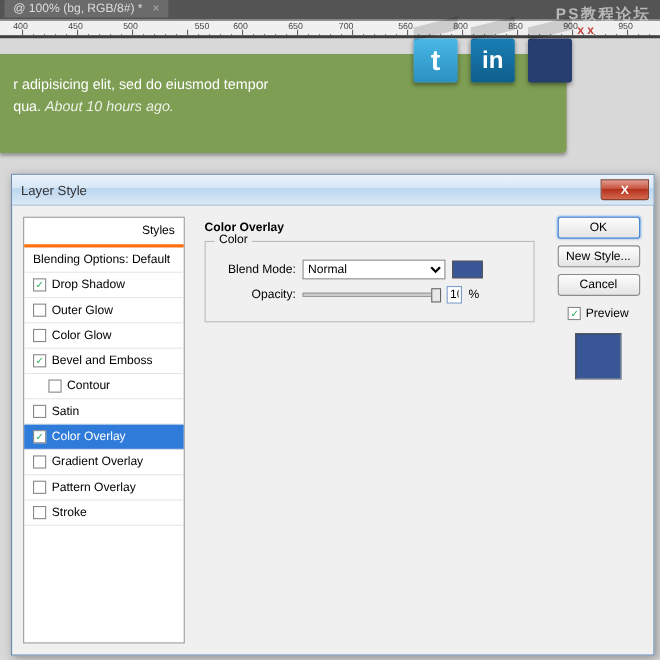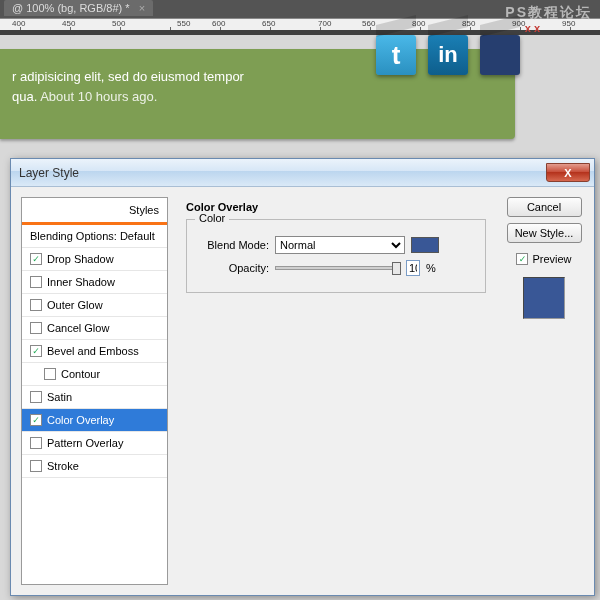--- a/index.html
+++ b/index.html
@@ -2,30 +2,30 @@
 <html><head>
 <meta charset="utf-8">
 <style>
 * { box-sizing: border-box; margin: 0; padding: 0; font-family: "Segoe UI", Tahoma, sans-serif; }
 body { width: 600px; height: 600px; background: #d8d8d8; overflow: hidden; position: relative; }
 
 .tab-bar { background: #545454; height: 18px; font-size: 11px; color: #ddd; padding-left: 4px; }
 .tab { display: inline-block; background: #6b6b6b; padding: 2px 8px; border-radius: 2px 2px 0 0; }
 .tab-close { padding-left: 6px; color: #aaa; cursor: pointer; }
 
-.ruler { background: #f0f0f0; height: 17px; border-top: 1px solid #888; border-bottom: 5px solid #404040; position: relative; font-size: 8px; color: #444; overflow: hidden; }
+.ruler { background: #f0f0f0; height: 17px; border-top: 1px solid #888; border-bottom: 3px solid #404040; position: relative; font-size: 8px; color: #444; overflow: hidden; }
 .ruler-tick { position: absolute; top: 8px; border-left: 1px solid #666; height: 9px; }
 .ruler-num { position: absolute; top: 0; }
 
 .watermark { position: absolute; top: 4px; right: 8px; font-size: 14px; color: #b8b8b8; font-weight: bold; letter-spacing: 2px; z-index: 5; }
 
 .canvas-area { position: relative; height: 120px; background: #d8d8d8; padding-top: 10px; }
 .green-bar { background: #7e9e53; height: 90px; margin-top: 4px; border-radius: 0 4px 4px 0; position: relative; padding: 18px 12px; box-shadow: 0 2px 3px rgba(0,0,0,0.3); width: 515px; }
 .green-text { color: #fff; font-size: 13px; line-height: 1.5; }
-.green-text .ago { opacity: 0.85; }
+.green-text .ago { font-style: italic; opacity: 0.85; }
 
 .social-icons { position: absolute; right: -5px; top: -14px; display: flex; gap: 12px; }
 .social-ico { width: 40px; height: 40px; border-radius: 3px; box-shadow: 0 2px 4px rgba(0,0,0,0.4); display: flex; align-items: center; justify-content: center; font-weight: bold; color: #fff; font-size: 22px; position: relative; }
 .social-ico::before { content: ""; position: absolute; top: -10px; left: 0; width: 40px; height: 12px; background: rgba(0,0,0,0.15); transform: skewY(-14deg); transform-origin: bottom left; }
 .twitter { background: linear-gradient(#4ab8e8,#2a90c0); font-size: 26px; }
 .linkedin { background: linear-gradient(#1a7fb5,#0e5e8c); }
 .square { background: #263e6f; }
 
 .annot { position: absolute; font-size: 13px; color: #222; }
 .annot-line { position: absolute; border-top: 1px solid #555; }
@@ -110,21 +110,21 @@
     <div class="ruler-tick" style="left: 240px; top: 12px; height: 5px;"></div>
     <div class="ruler-tick" style="left: 250px; top: 12px; height: 5px;"></div>
     <div class="ruler-tick" style="left: 260px; top: 12px; height: 5px;"></div>
     <div class="ruler-tick" style="left: 270px;"></div>
     <div class="ruler-num" style="left: 262px;">650</div>
     <div class="ruler-tick" style="left: 280px; top: 12px; height: 5px;"></div>
     <div class="ruler-tick" style="left: 290px; top: 12px; height: 5px;"></div>
     <div class="ruler-tick" style="left: 300px; top: 12px; height: 5px;"></div>
     <div class="ruler-tick" style="left: 310px; top: 12px; height: 5px;"></div>
     <div class="ruler-tick" style="left: 320px;"></div>
-    <div class="ruler-num" style="left: 318px;">700</div>
+    <div class="ruler-num" style="left: 308px;">700</div>
     <div class="ruler-tick" style="left: 330px; top: 12px; height: 5px;"></div>
     <div class="ruler-tick" style="left: 340px; top: 12px; height: 5px;"></div>
     <div class="ruler-tick" style="left: 350px; top: 12px; height: 5px;"></div>
     <div class="ruler-tick" style="left: 360px; top: 12px; height: 5px;"></div>
     <div class="ruler-tick" style="left: 370px;"></div>
     <div class="ruler-num" style="left: 362px;">560</div>
     <div class="ruler-tick" style="left: 380px; top: 12px; height: 5px;"></div>
     <div class="ruler-tick" style="left: 390px; top: 12px; height: 5px;"></div>
     <div class="ruler-tick" style="left: 400px; top: 12px; height: 5px;"></div>
     <div class="ruler-tick" style="left: 410px; top: 12px; height: 5px;"></div>
@@ -182,45 +182,45 @@
     <div class="styles-panel">
       <div class="styles-header">Styles</div>
       <div class="styles-row">Blending Options: Default</div>
       <div id="style-items">
           <div class="styles-row">
             <span class="cb">✓</span>
             <span>Drop Shadow</span>
           </div>
           <div class="styles-row">
             <span class="cb"></span>
-            <span>Inner Shadow</span>
-          </div>
-          <div class="styles-row">
-            <span class="cb"></span>
             <span>Outer Glow</span>
           </div>
           <div class="styles-row">
             <span class="cb"></span>
-            <span>Cancel Glow</span>
+            <span>Color Glow</span>
           </div>
           <div class="styles-row">
             <span class="cb">✓</span>
             <span>Bevel and Emboss</span>
           </div>
           <div class="styles-row indent">
             <span class="cb"></span>
             <span>Contour</span>
           </div>
           <div class="styles-row">
             <span class="cb"></span>
             <span>Satin</span>
           </div>
           <div class="styles-row sel">
             <span class="cb">✓</span>
             <span>Color Overlay</span>
+          </div>
+          <div class="styles-row">
+            <span class="cb"></span>
+            <span>Gradient Overlay</span>
           </div>
           <div class="styles-row">
             <span class="cb"></span>
             <span>Pattern Overlay</span>
           </div>
           <div class="styles-row">
             <span class="cb"></span>
             <span>Stroke</span>
           </div>
         </div>
@@ -240,22 +240,23 @@
           <div class="slider">
               <div class="slider-thumb"></div>
             </div>
           <input class="opacity-val" value="100" style="">
           <span>%</span>
         </div>
       </div>
     </div>
 
     <div class="right-col">
+      <button class="btn ok">OK</button>
+      <button class="btn">New Style...</button>
       <button class="btn">Cancel</button>
-      <button class="btn">New Style...</button>
       <div class="preview-cb">
         <span class="cb">✓</span>
         <span>Preview</span>
       </div>
       <div class="preview-sw"></div>
     </div>
 
   </div>
 </div>
 

